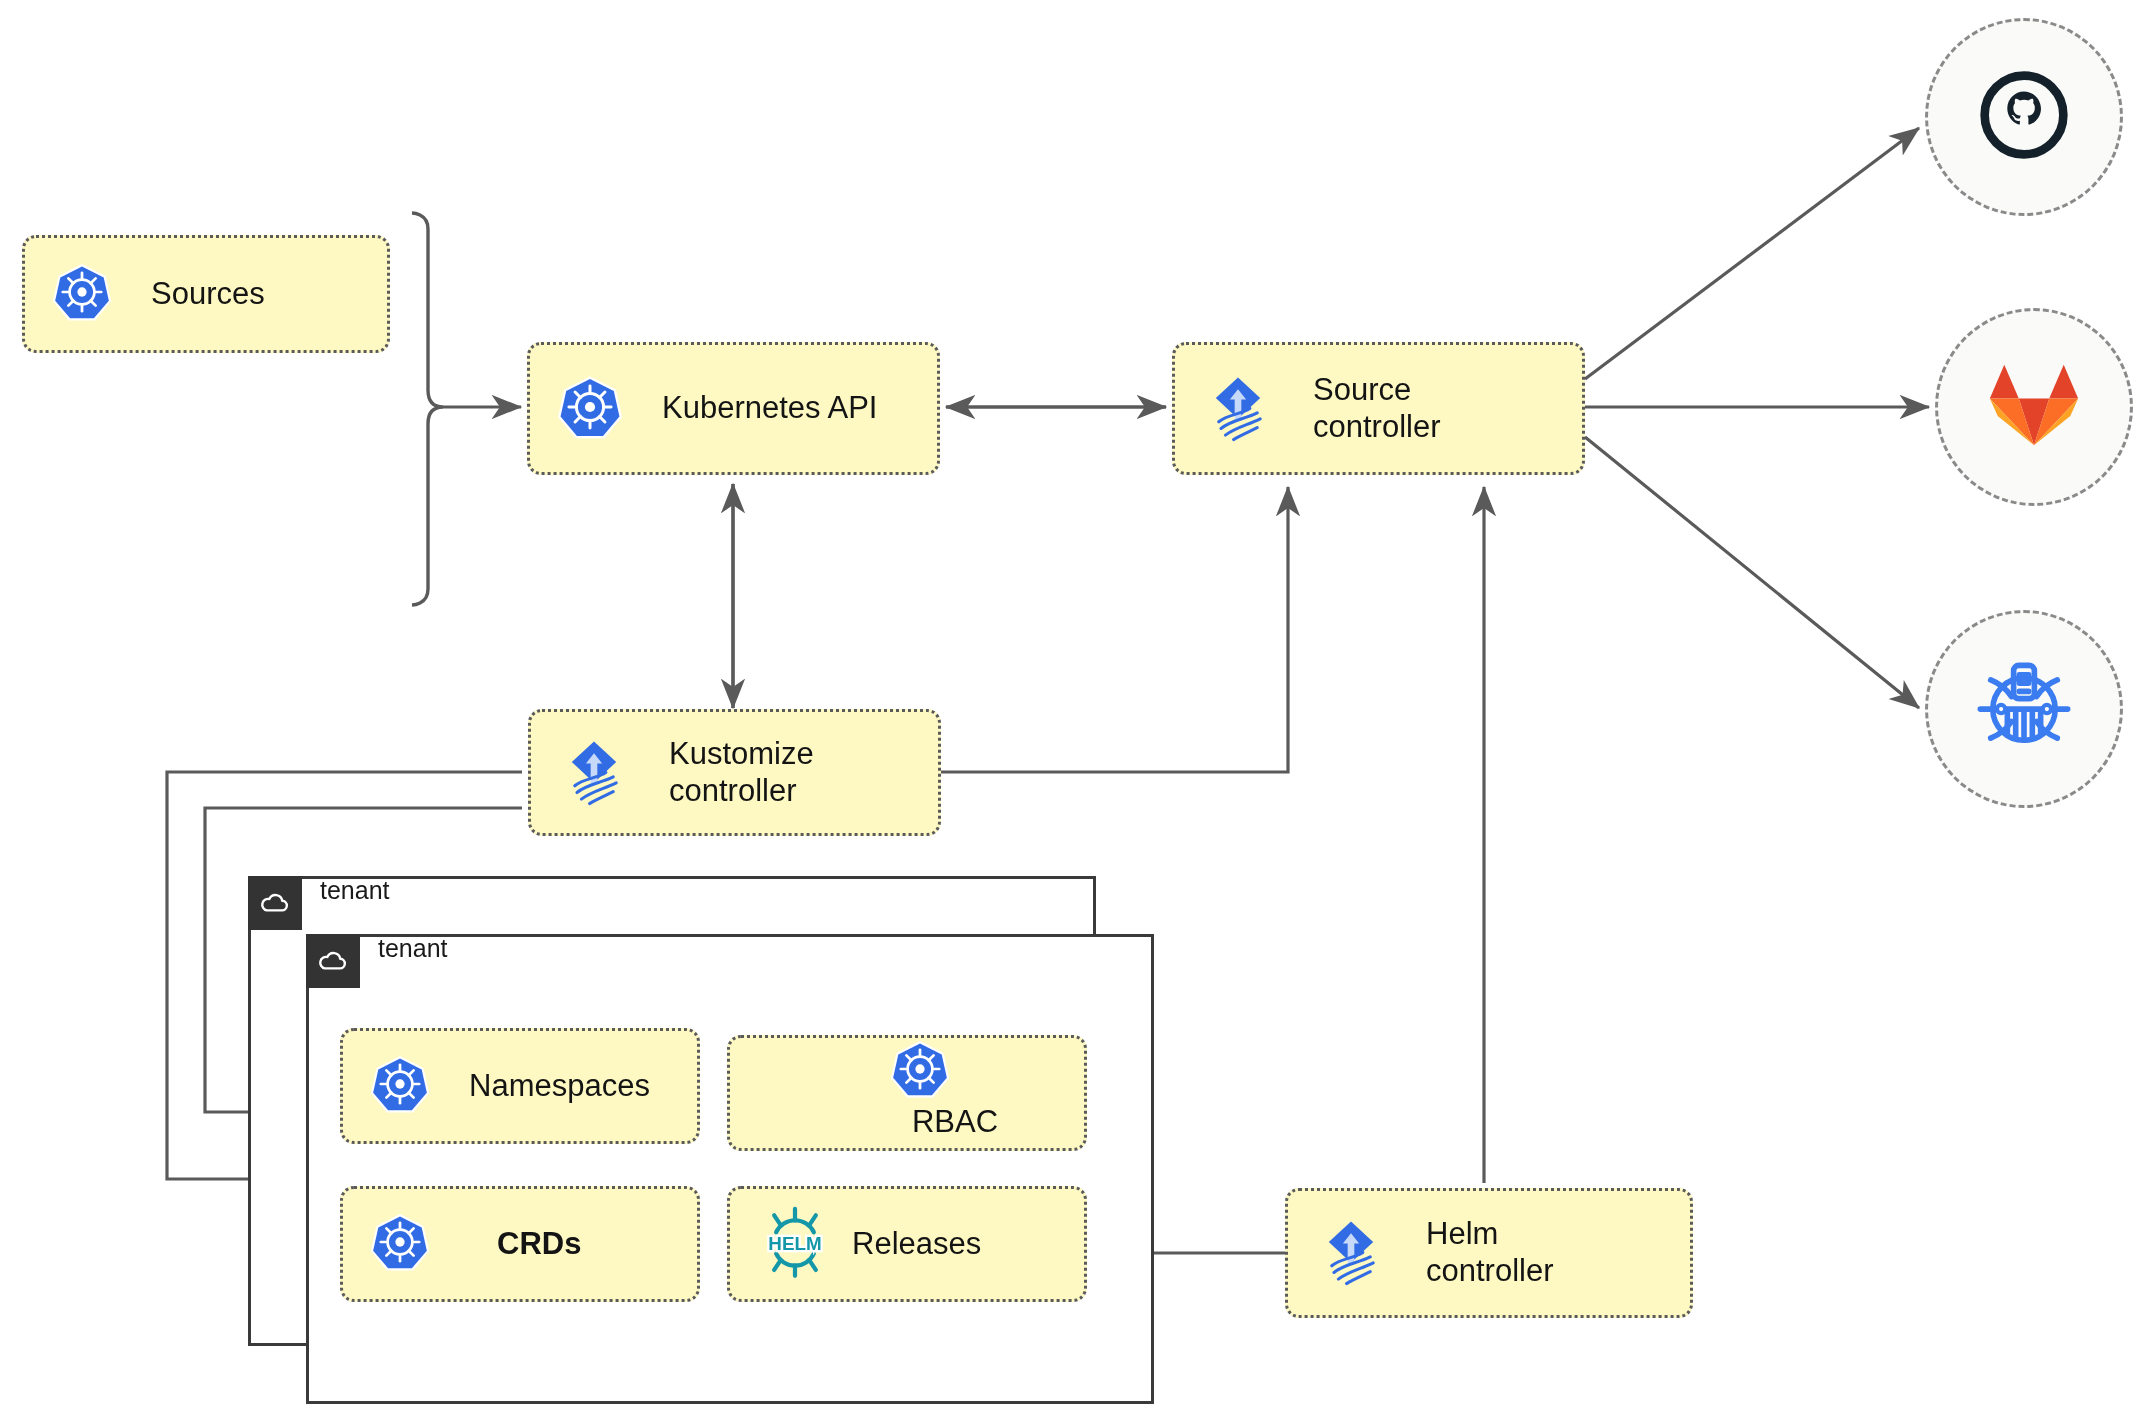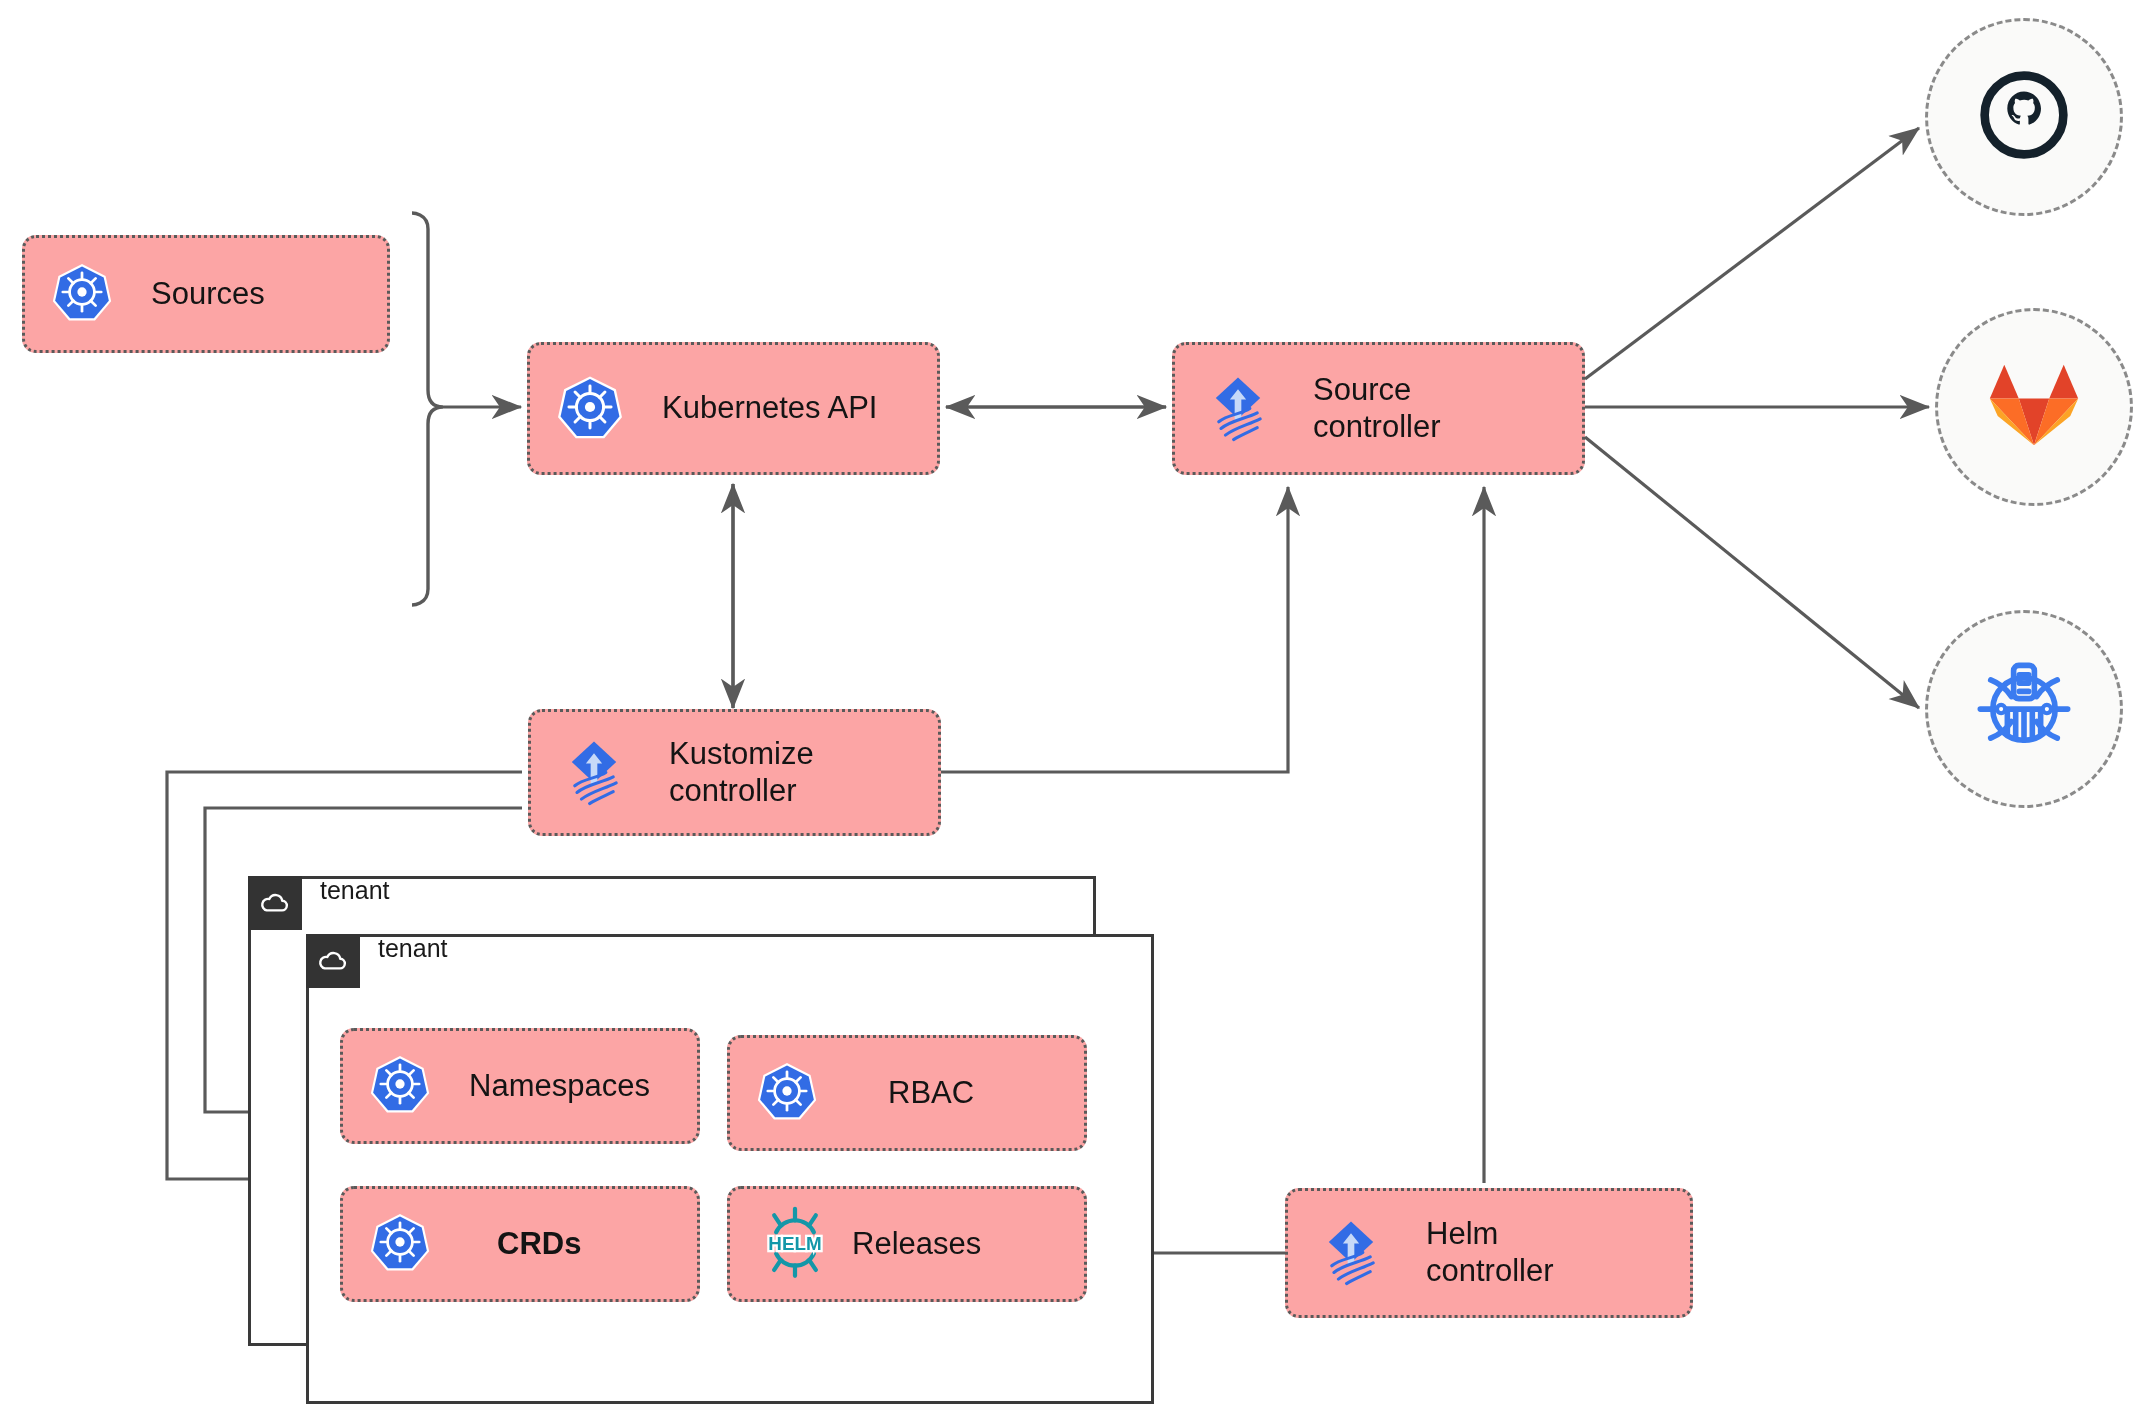--- a/index.html
+++ b/index.html
@@ -25,21 +25,21 @@
     left: 0; top: 0;
     width: 2144px;
     height: 1407px;
     pointer-events: none;
   }
 
   
   .node {
     position: absolute;
     box-sizing: border-box;
-    background: #fca5a5;
+    background: #fef9c3;
     border: 3px dotted #5a5a5a;
     border-radius: 14px;
     display: flex;
     align-items: center;
     z-index: 3;
   }
   .node .label {
     font-size: 31px;
     color: #141414;
     line-height: 1.18;
@@ -273,21 +273,21 @@
           <line x1="64" y1="64" x2="72" y2="72"></line>
           <line x1="72" y1="28" x2="64" y2="36"></line>
           <line x1="36" y1="64" x2="28" y2="72"></line>
         </g>
         <circle cx="50" cy="50" r="7.5" fill="#ffffff"></circle>
       </svg>
     </span>
     <span class="label">Namespaces</span>
   </div>
 
-  <div class="node n-left" style="left:727px; top:1035px; width:360px; height:116px;">
+  <div class="node n-left" style="left:727px; top:1035px; width:360px; height:116px;flex-direction:column;">
     <span class="ico">
       <svg width="62" height="62" viewBox="0 0 100 100">
         <path d="M50 5 L88 24 L97 65 L71 96 L29 96 L3 65 L12 24 Z" fill="#ffffff"></path>
         <path d="M50 9 L85 26.5 L93.3 64 L69.2 92.5 L30.8 92.5 L6.7 64 L15 26.5 Z" fill="#326ce5"></path>
         <g fill="none" stroke="#ffffff" stroke-width="4.4" stroke-linecap="round">
           <circle cx="50" cy="50" r="20"></circle>
           <line x1="50" y1="19" x2="50" y2="30"></line>
           <line x1="50" y1="70" x2="50" y2="81"></line>
           <line x1="19" y1="50" x2="30" y2="50"></line>
           <line x1="70" y1="50" x2="81" y2="50"></line>

